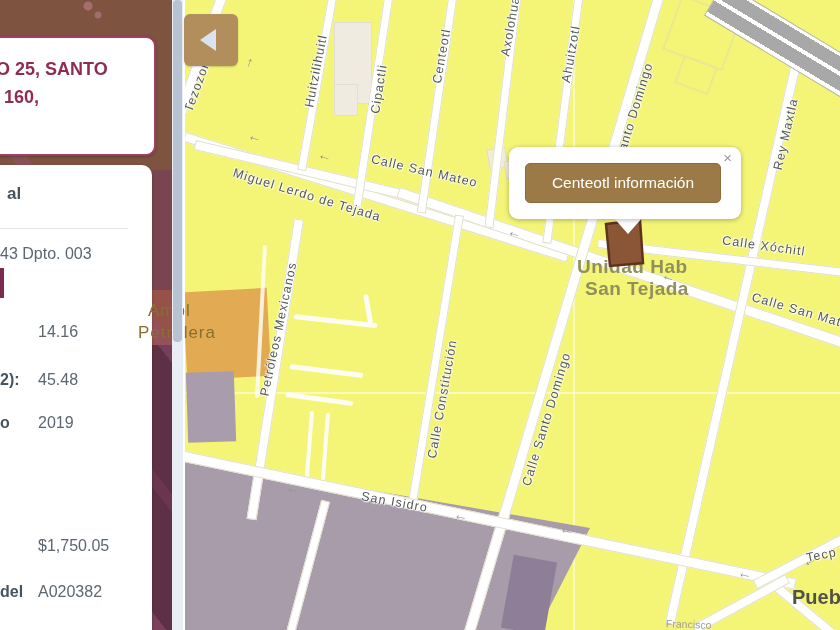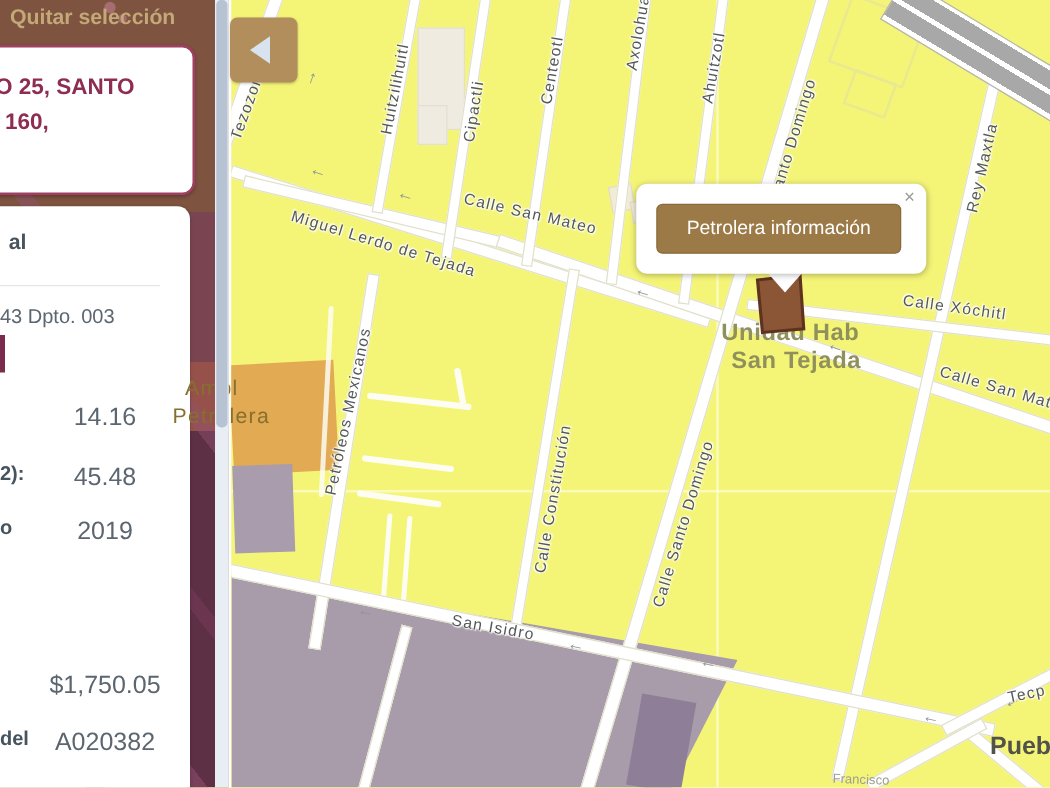--- a/index.html
+++ b/index.html
@@ -19,21 +19,21 @@
   #card1{left:-30px;top:36px;width:182px;height:116px;border:2px solid #a13e63;}
   #card1 .l1,#card1 .l2{position:absolute;font-size:18px;font-weight:bold;color:#8e2c52;white-space:nowrap;}
   #card1 .l1{left:24px;top:21px;}
   #card1 .l2{left:32px;top:49px;}
   #card2{left:-30px;top:165px;width:182px;height:480px;border-radius:10px 10px 0 0;}
   #card2 .hdr{position:absolute;left:37px;top:19px;font-size:17px;font-weight:bold;color:#47545e;}
   #card2 .div{position:absolute;left:28px;top:63px;width:130px;height:1px;background:#e3e6e8;}
   #card2 .acct{position:absolute;left:30px;top:80px;font-size:16px;color:#5b6670;white-space:nowrap;}
   #card2 .swatch{position:absolute;left:20px;top:103px;width:14px;height:30px;background:#7b2c4d;}
   .row-label{position:absolute;left:30px;font-size:16px;font-weight:bold;color:#47545e;}
-  .row-value{position:absolute;right:22px;font-size:20px;color:#5b6670;text-align:center;width:92px;}
+  .row-value{position:absolute;right:22px;font-size:16px;color:#5b6670;text-align:left;width:92px;}
 
   
   #scroll-track{position:absolute;left:172px;top:0;width:11px;height:630px;background:#e9eef5;z-index:30;}
   #scroll-thumb{position:absolute;left:1px;top:0;width:9px;height:342px;background:#b7c2d3;border-radius:4px;}
 
   
   #map{position:absolute;left:183px;top:0;width:657px;height:630px;background:#f4f577;overflow:hidden;z-index:2;border-left:2px solid #fff;}
   .abs{position:absolute;}
   .street{position:absolute;background:#fff;border:1px solid #e0e0cc;transform-origin:left top;}
   .stub{position:absolute;background:#fdfdf4;border-radius:4px;transform-origin:left top;}
@@ -57,21 +57,20 @@
   
   #ampl{position:absolute;left:148px;top:300px;z-index:5;color:#867030;font-size:17px;letter-spacing:1px;line-height:22px;}
   #ampl .p2{margin-left:-10px;}
 </style>
 </head>
 <body>
 
 <div id="stage">
 
   <div id="sidebar">
-    <div id="clear-sel">Quitar selección</div>
 
     <div id="card1" class="card">
       <div class="l1">O 25, SANTO</div>
       <div class="l2">160,</div>
     </div>
 
     <div id="card2" class="card">
       <div class="hdr">al</div>
       <div class="div"></div>
       <div class="acct">43 Dpto. 003</div>
@@ -178,21 +177,21 @@
     <div class="arealbl" style="left:607px;top:586px;font-size:20px;color:#52524a">Pueblo</div>
     <div class="arealbl" style="left:481px;top:618px;font-size:10.5px;color:#a0a090;font-weight:normal;transform:rotate(2deg)">Francisco</div>
 
     <svg class="abs" style="left:417px;top:216px;z-index:15" width="45" height="55">
       <polygon points="4,8 38,4 41,47 8,50" fill="#8a5635" stroke="#5f321f" stroke-width="2.5"></polygon>
     </svg>
 
     <div id="ptri"></div>
     <div id="popup">
       <div class="x">×</div>
-      <button id="consultar">Petrolera información</button>
+      <button id="consultar">Centeotl información</button>
     </div>
   </div>
 
   <div id="collapse">
     <div class="tri"></div>
   </div>
 
 </div>
 
 </body></html>

